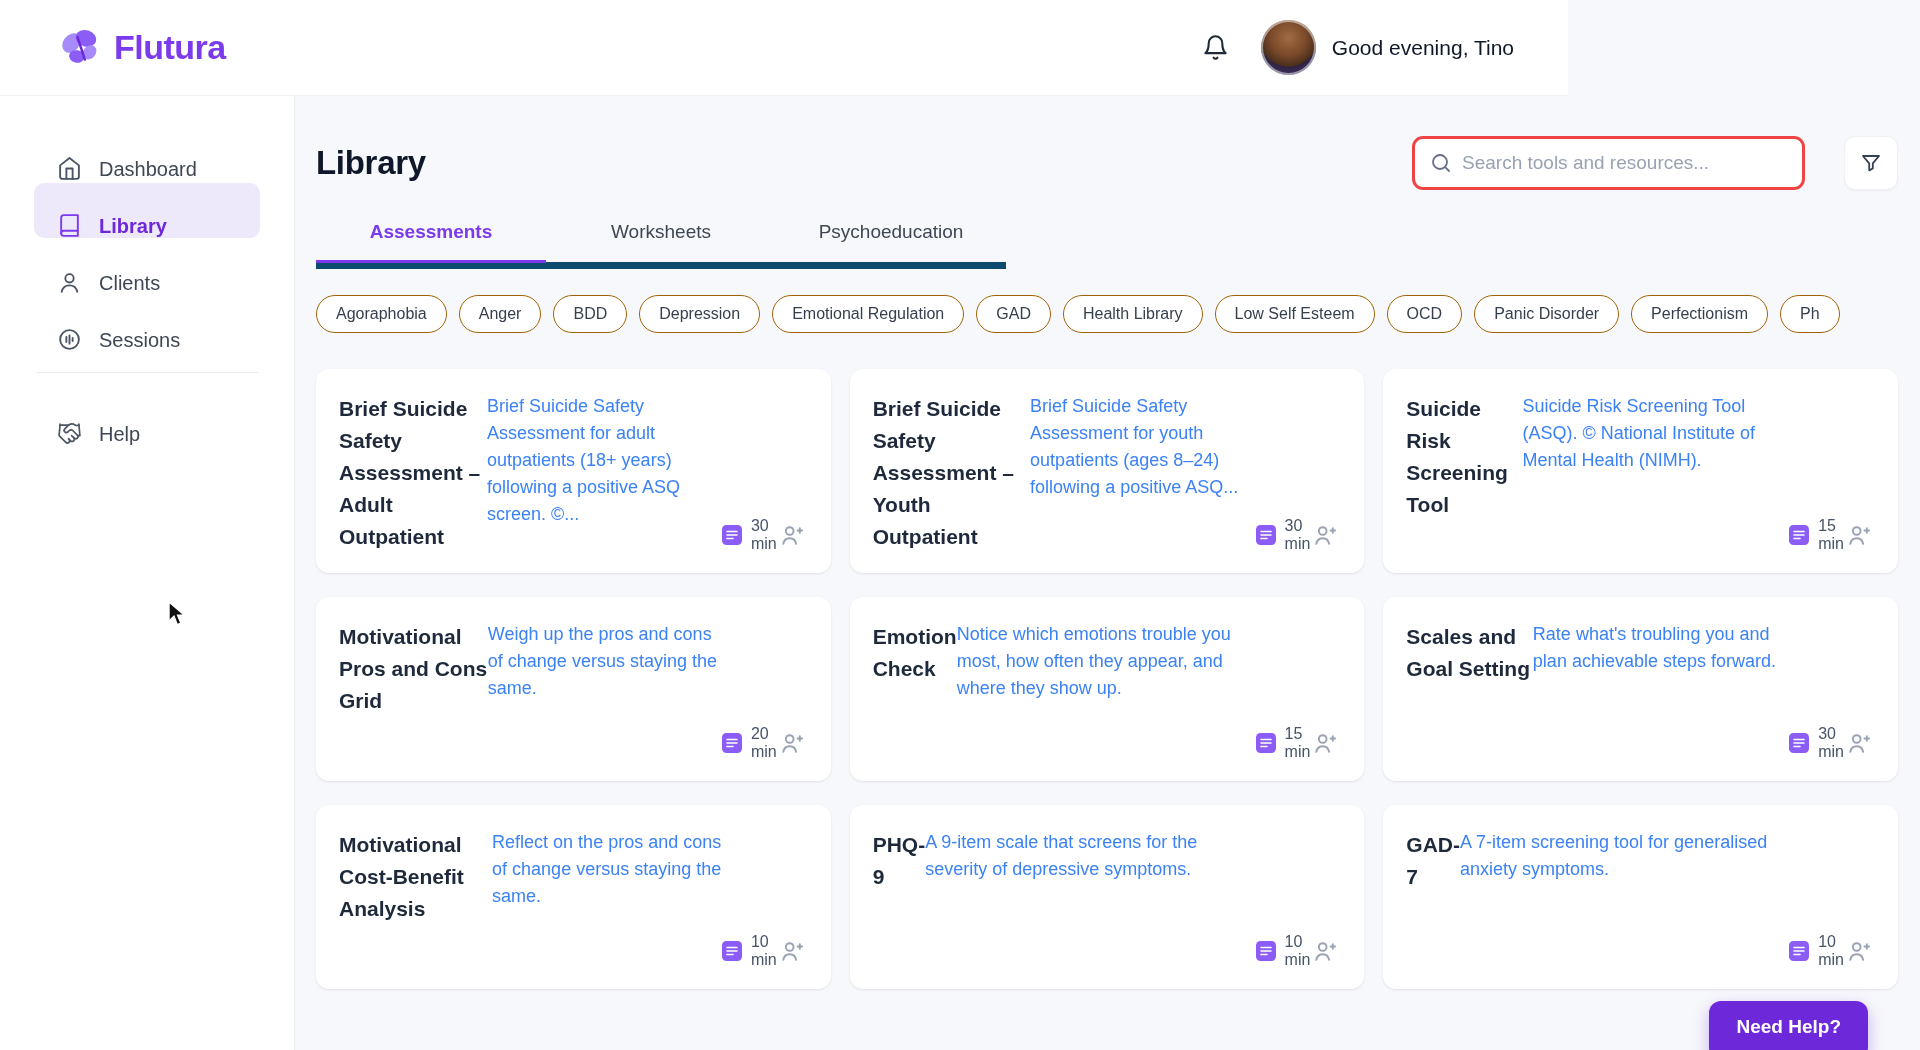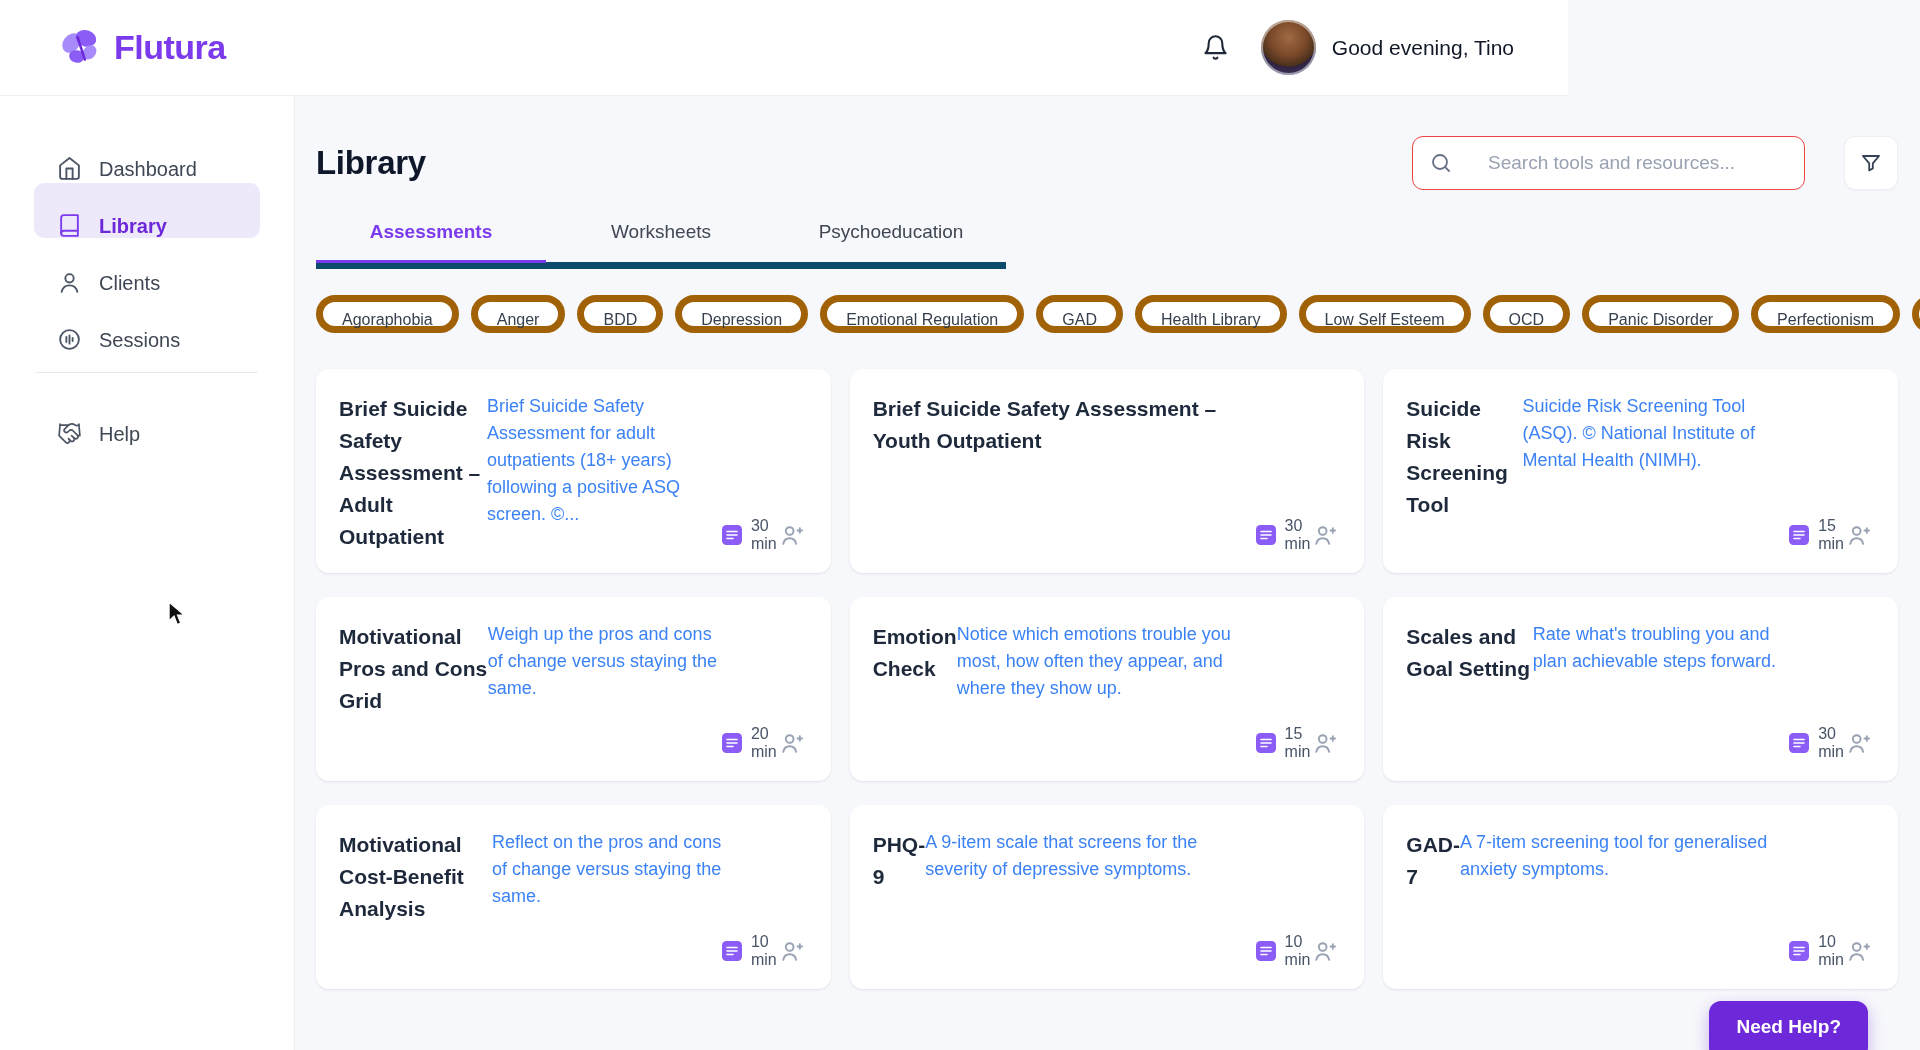--- a/index.html
+++ b/index.html
@@ -48,22 +48,22 @@
 
   
   .main {
     position:absolute; top:96px; left:295px; width:1625px; height:954px;
     padding:40px 22px 0 21px; overflow:hidden;
   }
   .title-row { display:flex; align-items:center; }
   .page-title { font-size:33px; font-weight:700; color:#0F172A; letter-spacing:-0.3px; }
   .search-wrap { margin-left:auto; position:relative; }
   .search-input {
-    width:393px; height:54px; border:1px solid #ef4444; border-radius:11px;
-    background:#FFFFFF; padding:0 18px 0 75px; font-size:19px; color:#101828;
+    width:393px; height:54px; border:3px solid #ef4444; border-radius:11px;
+    background:#FFFFFF; padding:0 18px 0 47px; font-size:19px; color:#101828;
     font-family:inherit; outline:none;
   }
   .search-input::placeholder { color:#98A2B3; }
   .search-ic { position:absolute; left:17px; top:15px; color:#667085; }
   .filter-btn {
     margin-left:39px; width:54px; height:54px; border-radius:11px;
     background:#FFFFFF; border:1px solid #EFEFF4; cursor:pointer;
     display:flex; align-items:center; justify-content:center;
     box-shadow:0 1px 2px rgba(16,24,40,0.04); color:#344054;
   }
@@ -77,21 +77,21 @@
   }
   .tab.active { color:#7C3AED; font-weight:600; border-bottom-color:#7C3AED; }
 
   
   .chips {
     display:flex; gap:12px; margin-top:26px; margin-right:-22px;
     overflow:hidden; white-space:nowrap; flex-wrap:nowrap;
   }
   .chip {
     flex:0 0 auto; height:38px; line-height:36px; padding:0 19px;
-    background:#FFFFFF; border:7px solid #a16207; border-radius:19px;
+    background:#FFFFFF; border:1px solid #a16207; border-radius:19px;
     font-size:16px; font-weight:500; color:#363F4D; cursor:pointer;
   }
 
   
   .grid {
     margin-top:36px; display:grid; grid-template-columns:repeat(3,1fr);
     gap:24px 19px;
   }
   .card {
     background:#FFFFFF; border-radius:13px; padding:24px 23px 20px;
@@ -275,20 +275,21 @@
                 <path d="M3.8 19.4c.6-3 3-4.9 5.7-4.9s5.1 1.9 5.7 4.9"></path>
                 <path d="M18.5 5.5v4M16.5 7.5h4"></path>
               </svg>
           </span>
         </button>
       </div>
     </article>
 
     <article class="card">
       <h3 class="card-title">Brief Suicide Safety Assessment – Youth Outpatient</h3>
+      <p class="card-desc">Brief Suicide Safety Assessment for youth outpatients (ages 8–24) following a positive ASQ...</p>
       <div class="card-foot">
         <span class="doc-ic">
           <svg width="20" height="20" viewBox="0 0 20 20">
               <rect width="20" height="20" rx="4.5" fill="#8B5CF6"></rect>
               <path d="M5 6.5h10M5 10h10M5 13.5h6" stroke="#fff" stroke-width="1.6" stroke-linecap="round"></path>
             </svg>
         </span>
         <span class="duration">30 min</span>
         <button class="assign-btn">
           <span>

